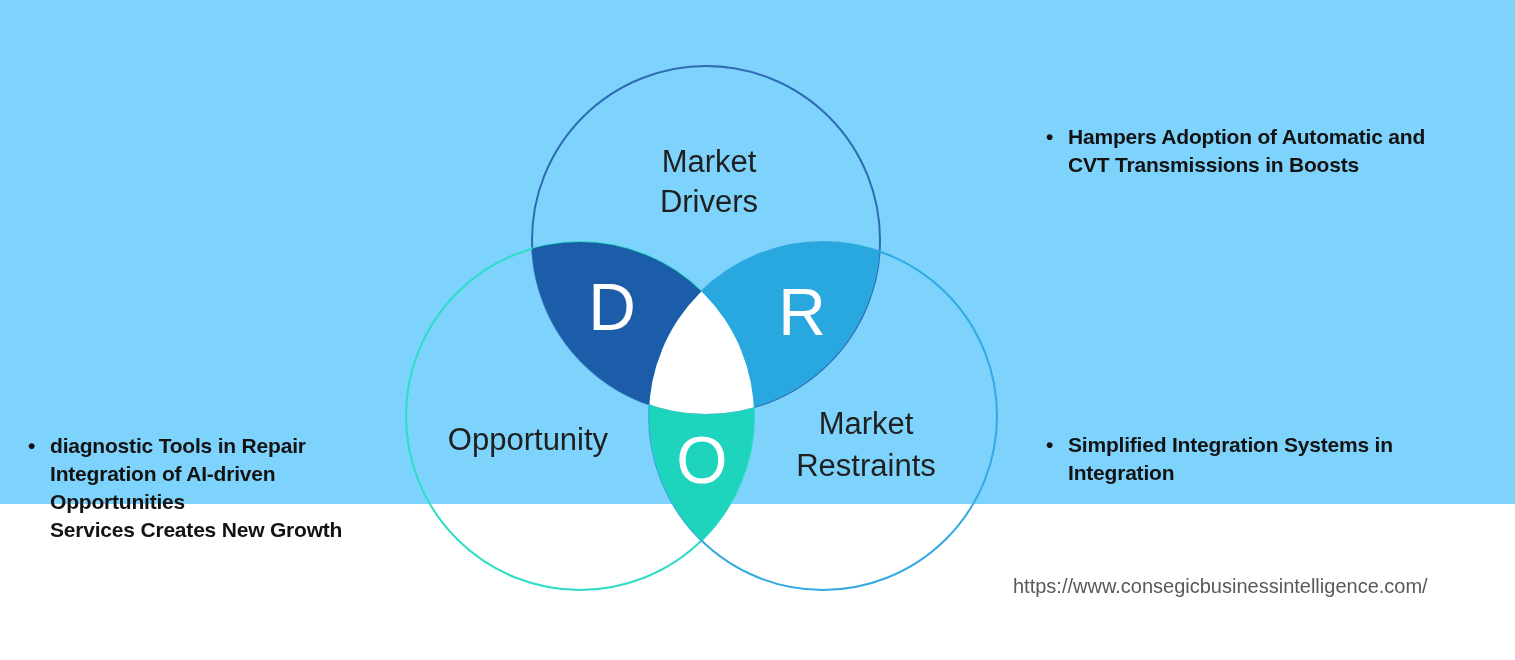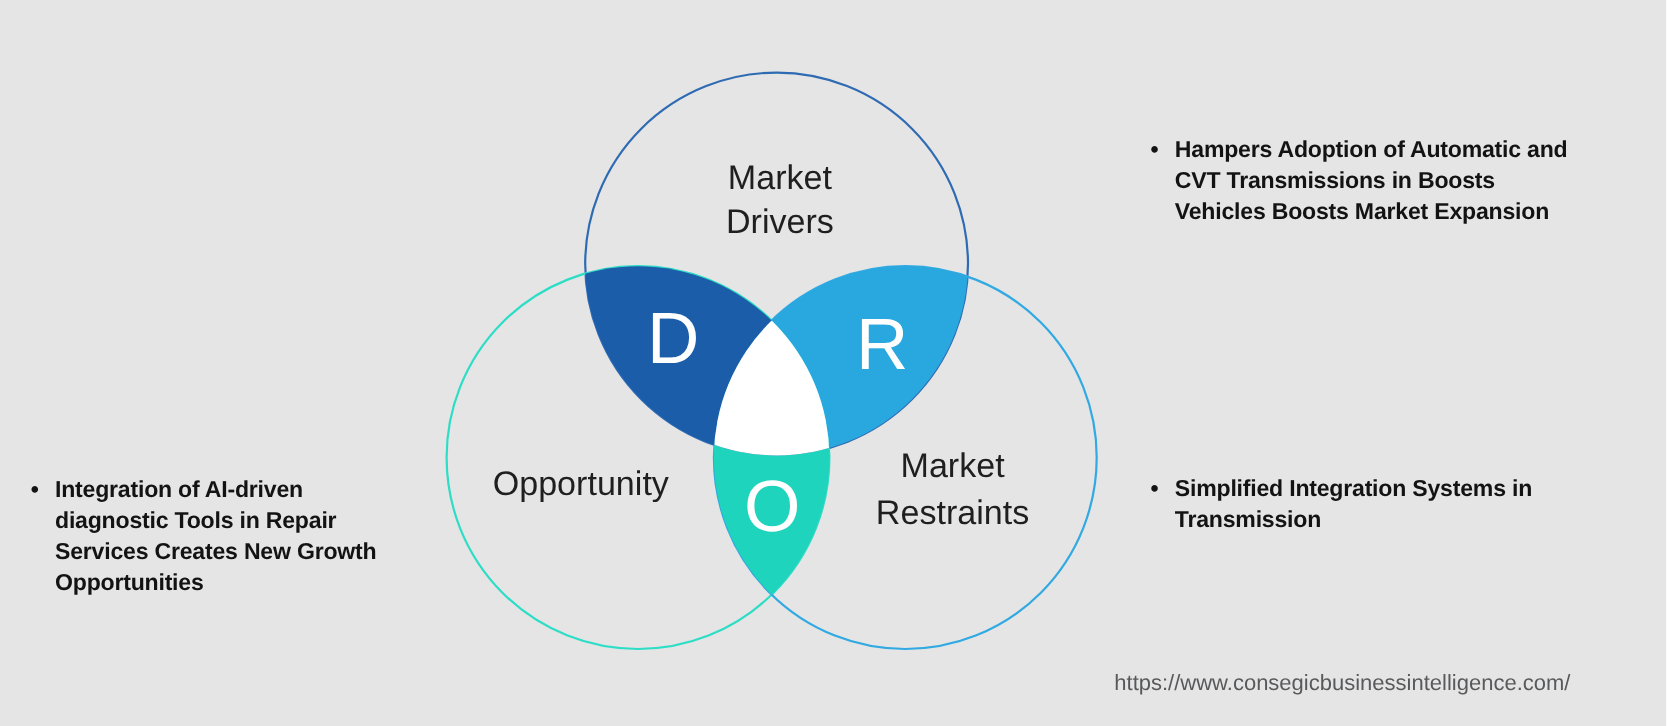--- a/index.html
+++ b/index.html
@@ -1,19 +1,19 @@
 <!DOCTYPE html>
 <html><head>
 <meta charset="utf-8">
 <style>
   * { margin: 0; padding: 0; box-sizing: border-box; }
   html, body { width: 1515px; height: 660px; background: #ffffff; overflow: hidden; }
   body { font-family: "Liberation Sans", sans-serif; }
 
-  .canvas { position: relative; width: 1515px; height: 660px; background: #e5e5e5; }
+  .canvas { position: relative; width: 1515px; height: 504px; background: #7dd3fc; }
 
   svg.venn { position: absolute; left: 0; top: 0; }
 
   .venn-label {
     font-family: "Liberation Sans", sans-serif;
     font-size: 31px;
     font-weight: 400;
   }
   .venn-letter {
     font-family: "Liberation Sans", sans-serif;
@@ -37,21 +37,21 @@
     flex: 0 0 22px;
     text-align: left;
   }
   .note-left   { left: 28px;  top: 432px; }
   .note-rtop   { left: 1046px; top: 123px; }
   .note-rbot   { left: 1046px; top: 431px; }
 
   .footer-url {
     position: absolute;
     left: 1013px;
-    top: 608px;
+    top: 573px;
     font-size: 20px;
     line-height: 26px;
     font-weight: 400;
     color: #58595b;
     white-space: nowrap;
   }
 </style>
 </head>
 <body>
 
@@ -127,39 +127,38 @@
     <g text-anchor="middle">
       <text class="venn-letter" x="612" y="330" fill="#ffffff">D</text>
       <text class="venn-letter" x="802" y="335" fill="#ffffff">R</text>
       <text class="venn-letter" x="702" y="483" fill="#ffffff">O</text>
     </g>
   </svg>
 
   <div class="note note-left">
     <span class="bullet">•</span>
     <div>
+      <div>diagnostic Tools in Repair</div>
       <div>Integration of AI-driven</div>
-      <div>diagnostic Tools in Repair</div>
+      <div>Opportunities</div>
       <div>Services Creates New Growth</div>
-      <div>Opportunities</div>
     </div>
   </div>
 
   <div class="note note-rtop">
     <span class="bullet">•</span>
     <div>
       <div>Hampers Adoption of Automatic and</div>
       <div>CVT Transmissions in Boosts</div>
-      <div>Vehicles Boosts Market Expansion</div>
     </div>
   </div>
 
   <div class="note note-rbot">
     <span class="bullet">•</span>
     <div>
       <div>Simplified Integration Systems in</div>
-      <div>Transmission</div>
+      <div>Integration</div>
     </div>
   </div>
 
   <div class="footer-url">https://www.consegicbusinessintelligence.com/</div>
 
 </div>
 
 </body></html>

